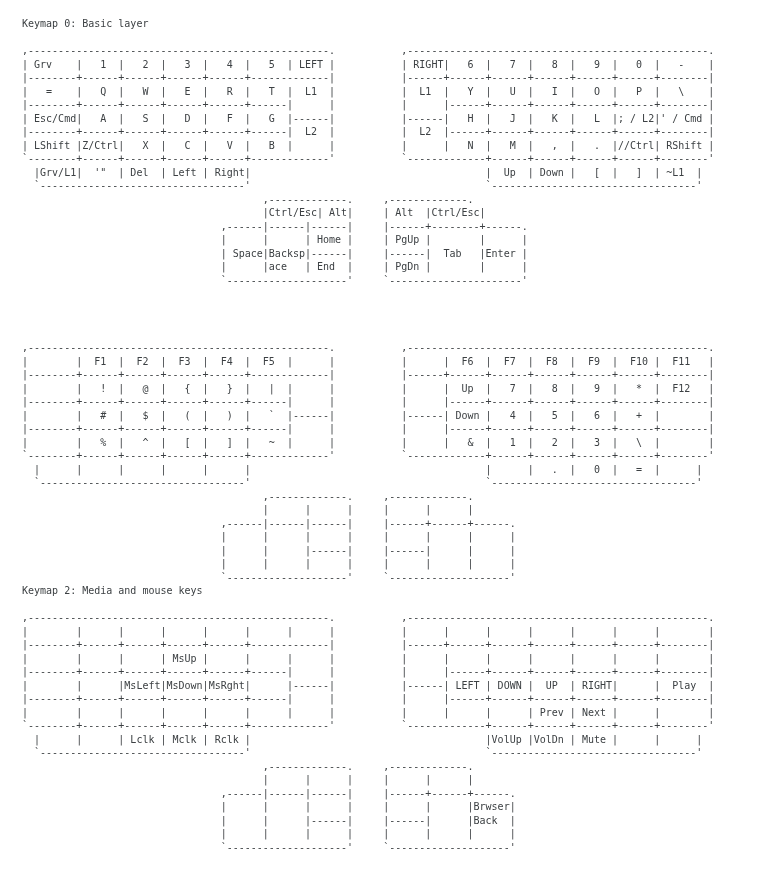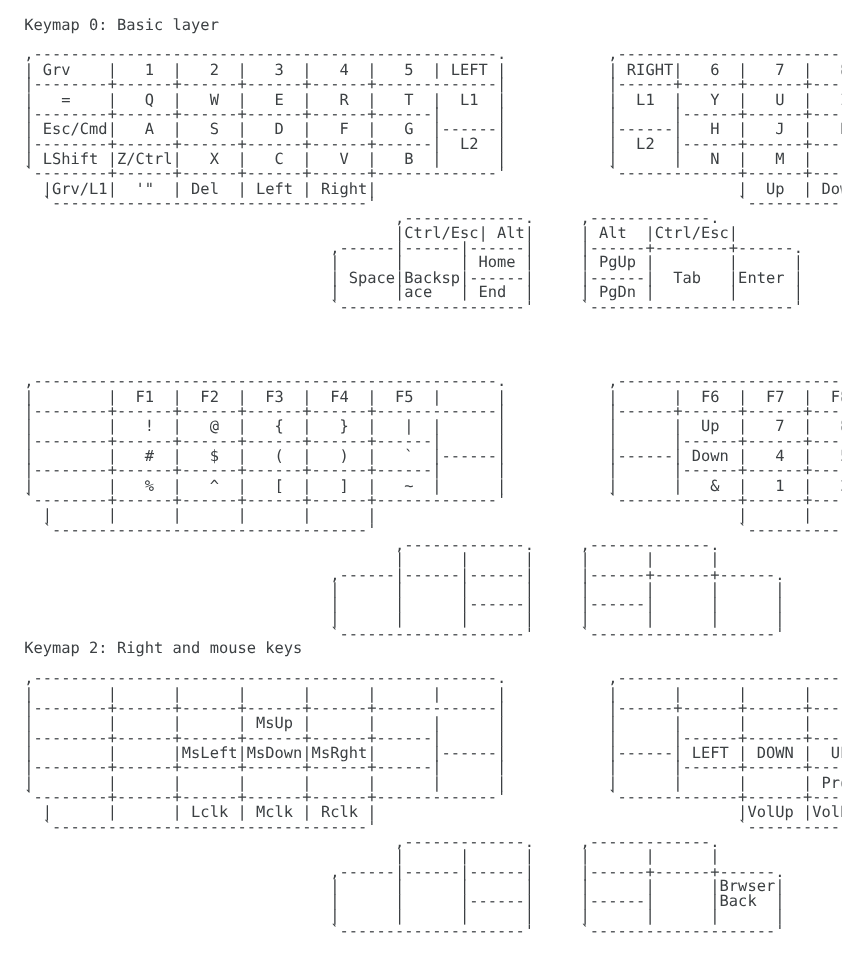--- a/index.html
+++ b/index.html
@@ -8,21 +8,21 @@
     background: #ffffff;
   }
   body {
     width: 765px;
     height: 883px;
     overflow: hidden;
   }
   .doc {
     padding: 17px 0 0 22px;
     font-family: "DejaVu Sans Mono", monospace;
-    font-size: 14px;
+    font-size: 10px;
     line-height: 13.5px;
     color: #3c4043;
   }
   .keymap-section { margin: 0; }
   .keymap-title {
     white-space: pre;
     margin: 0 0 13.5px 0;
     font-weight: normal;
     font-size: inherit;
   }
@@ -79,21 +79,21 @@
                                         ,-------------.     ,-------------.
                                         |      |      |     |      |      |
                                  ,------|------|------|     |------+------+------.
                                  |      |      |      |     |      |      |      |
                                  |      |      |------|     |------|      |      |
                                  |      |      |      |     |      |      |      |
                                  `--------------------'     `--------------------'</pre>
   </div>
 
   <div class="keymap-section sec-2">
-    <div class="keymap-title">Keymap 2: Right and mouse keys</div>
+    <div class="keymap-title">Keymap 2: Media and mouse keys</div>
     <pre class="keymap-art">,--------------------------------------------------.           ,--------------------------------------------------.
 |        |      |      |      |      |      |      |           |      |      |      |      |      |      |        |
 |--------+------+------+------+------+-------------|           |------+------+------+------+------+------+--------|
 |        |      |      | MsUp |      |      |      |           |      |      |      |      |      |      |        |
 |--------+------+------+------+------+------|      |           |      |------+------+------+------+------+--------|
 |        |      |MsLeft|MsDown|MsRght|      |------|           |------| LEFT | DOWN |  UP  | RIGHT|      |  Play  |
 |--------+------+------+------+------+------|      |           |      |------+------+------+------+------+--------|
 |        |      |      |      |      |      |      |           |      |      |      | Prev | Next |      |        |
 `--------+------+------+------+------+-------------'           `-------------+------+------+------+------+--------'
   |      |      | Lclk | Mclk | Rclk |                                       |VolUp |VolDn | Mute |      |      |

